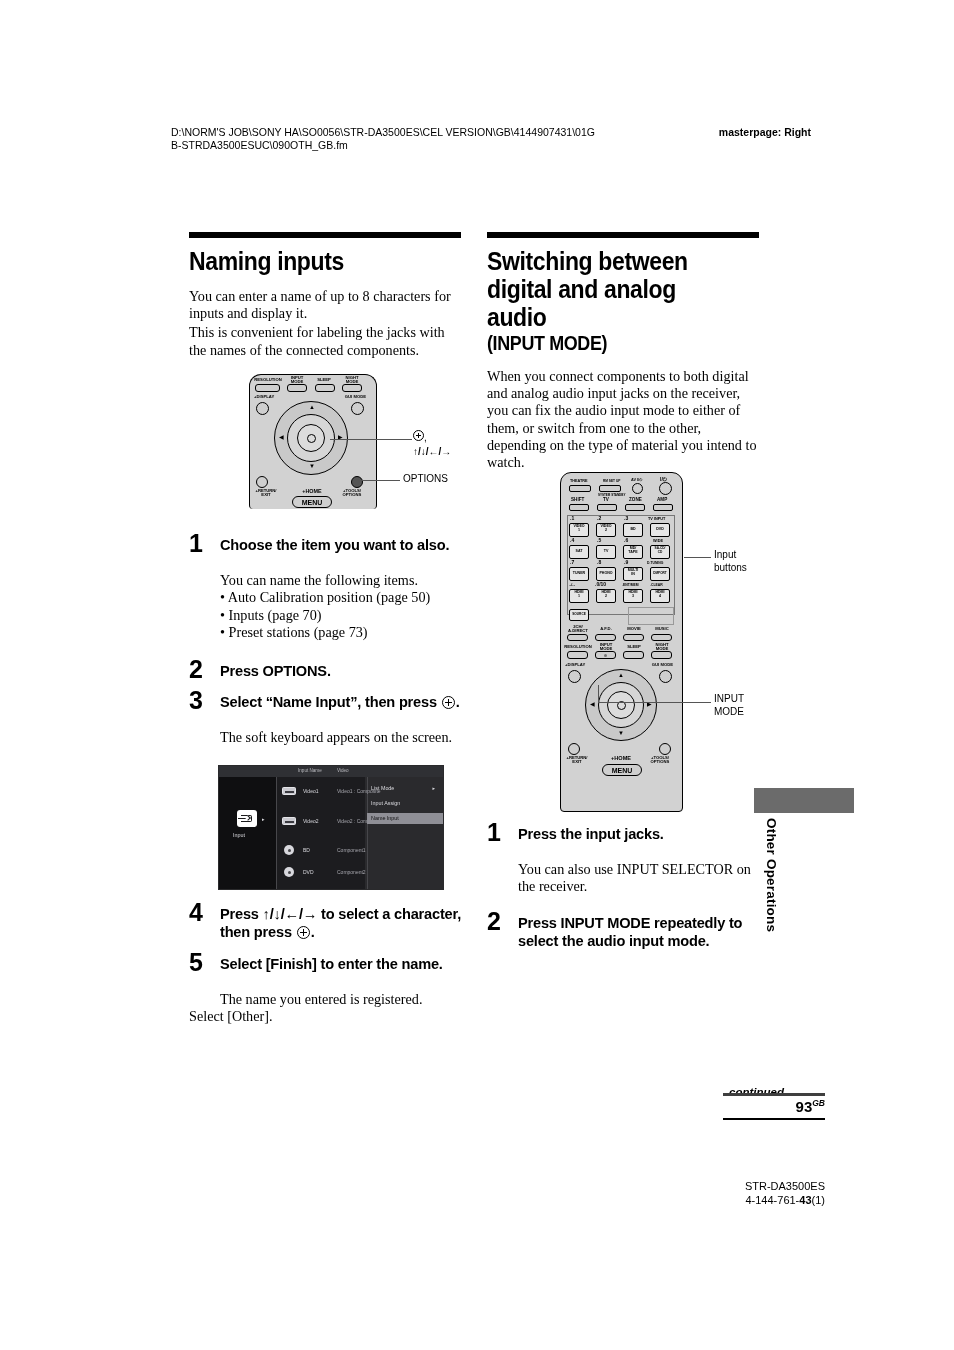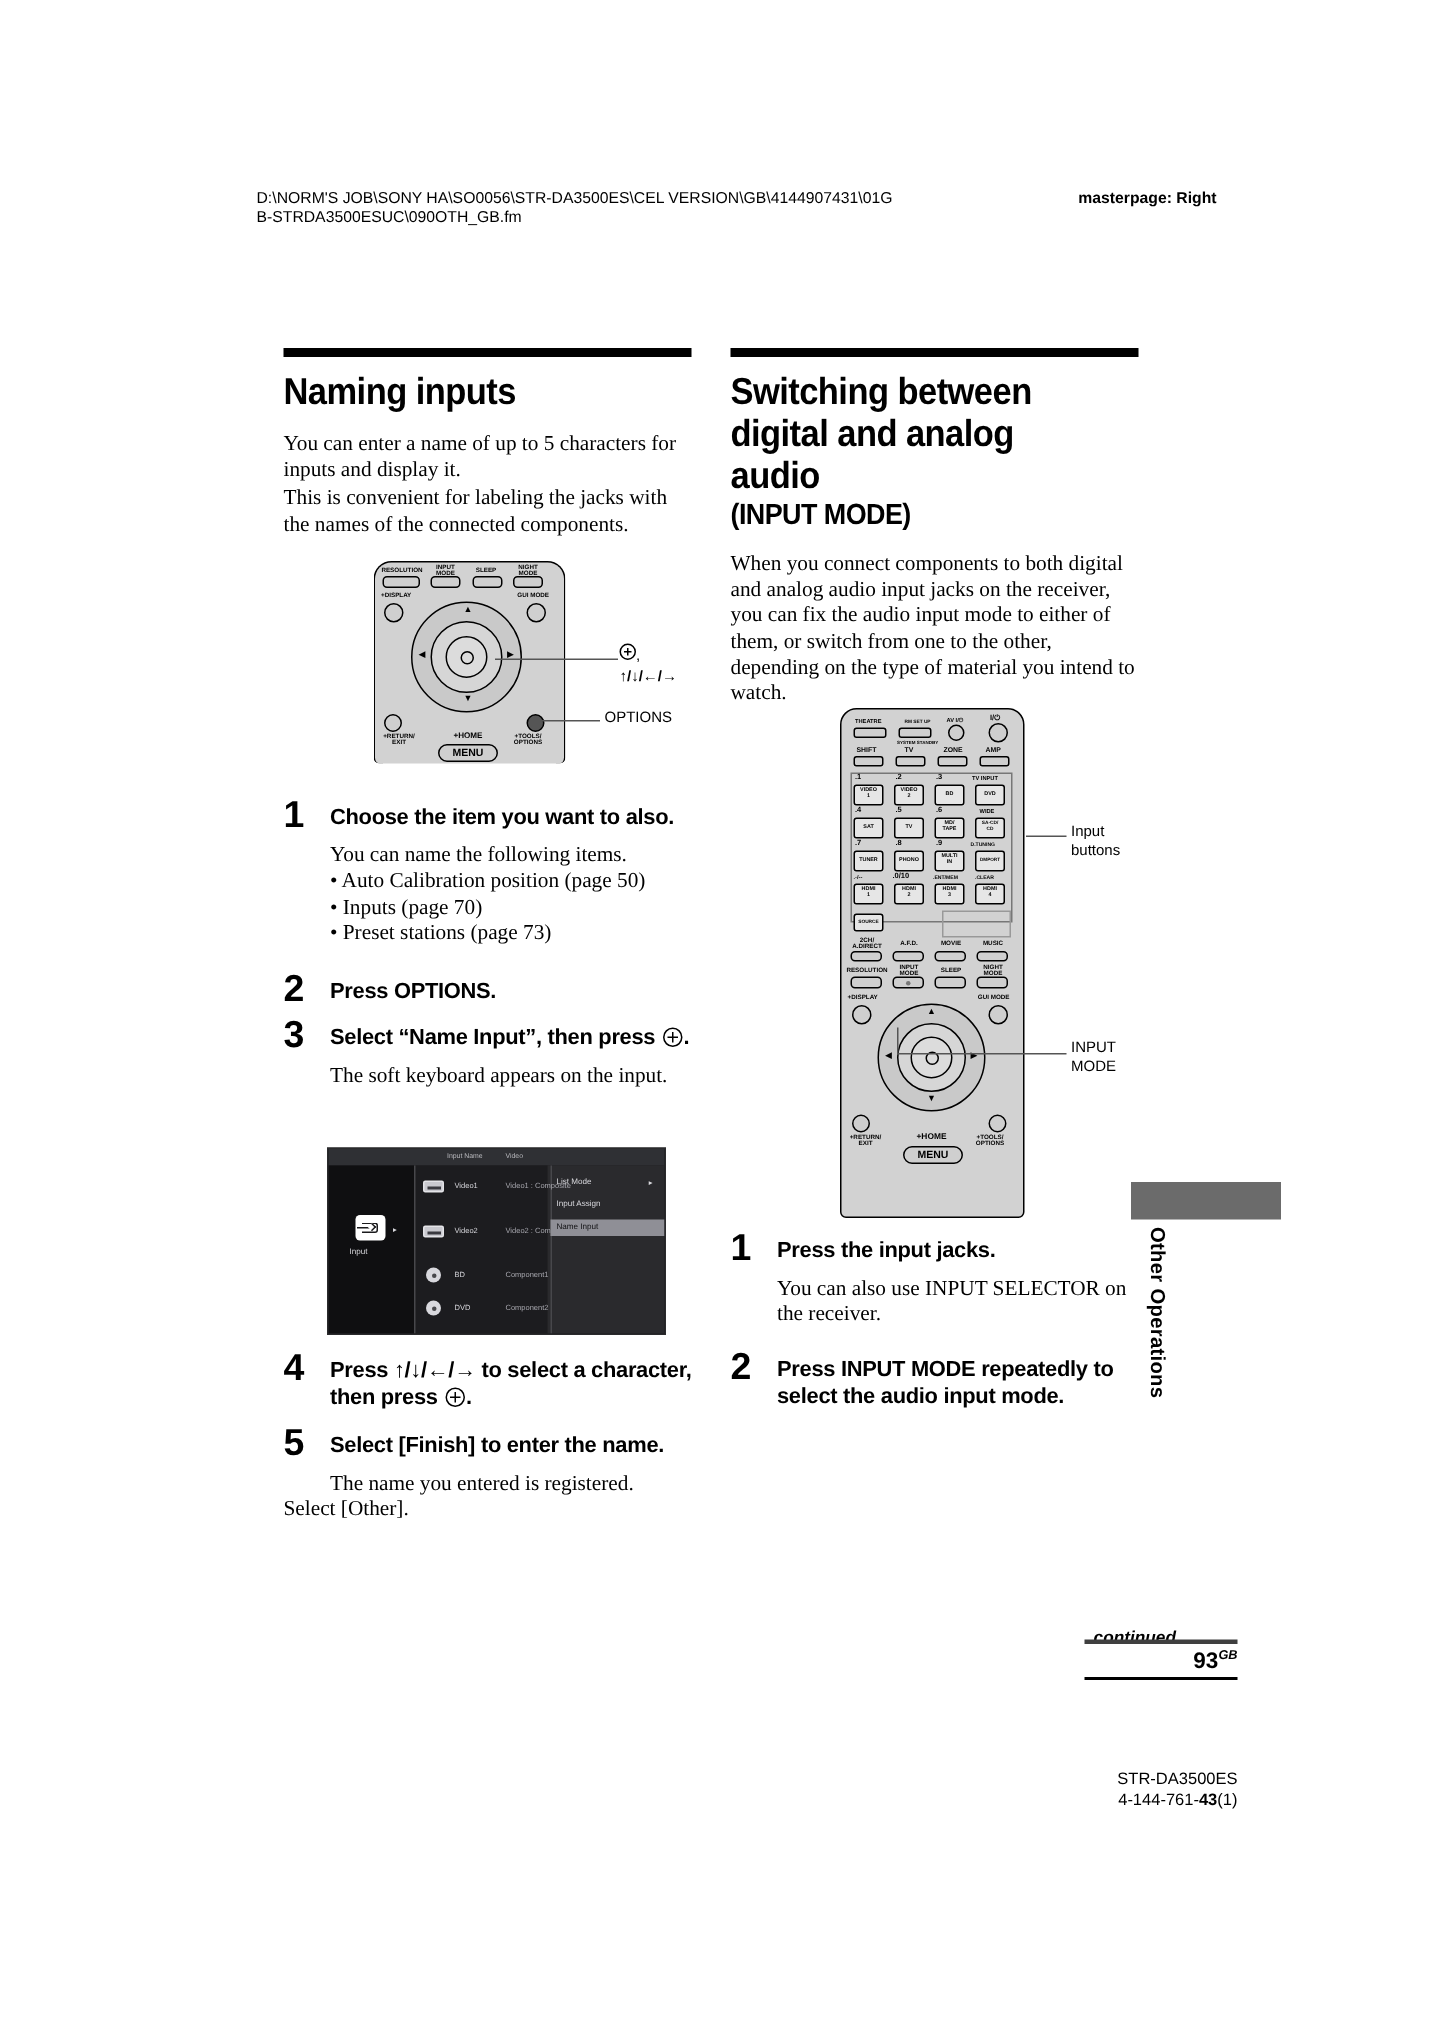--- a/index.html
+++ b/index.html
@@ -64,21 +64,21 @@
     font-weight:bold; font-size:25px; line-height:25px;
   }
   .step .title {
     font-family:"Liberation Sans", sans-serif;
     font-weight:bold; font-size:14.6px; line-height:18px;
     letter-spacing:-0.2px;
   }
   .step .desc {
     font-family:"Liberation Serif", serif;
     font-size:14.2px; line-height:17.4px;
-    margin-top:8px;
+    margin-top:18px;
   }
   .step .desc .bullet { display:block; }
 
   h3.subhead {
     font-family:"Liberation Sans", sans-serif;
     font-weight:bold; font-size:16.5px; line-height:19px;
     margin:26px 0 3px 0; letter-spacing:-0.2px;
   }
 
   .enter-glyph {
@@ -263,21 +263,21 @@
 <body>
 
 <div class="hdr">
   <div class="hdr-path">D:\NORM'S JOB\SONY HA\SO0056\STR-DA3500ES\CEL VERSION\GB\4144907431\01GB-STRDA3500ESUC\090OTH_GB.fm</div>
   <div class="hdr-master">masterpage: Right</div>
 </div>
 
 <div class="col col-left">
   <div class="rule"></div>
   <h1 class="sec">Naming inputs</h1>
-  <p class="body">You can enter a name of up to 5 characters for inputs and display it.</p>
+  <p class="body">You can enter a name of up to 8 characters for inputs and display it.</p>
   <p class="body">This is convenient for labeling the jacks with the names of the connected components.</p>
 </div>
 
 <div class="remote-sm">
 
   <div class="rlabel" style="left:3px;  top:3px;  width:30px;">RESOLUTION</div>
   <div class="rlabel" style="left:36px; top:1px;  width:22px;">INPUT<br>MODE</div>
   <div class="rlabel" style="left:63px; top:3px;  width:22px;">SLEEP</div>
   <div class="rlabel" style="left:90px; top:1px;  width:24px;">NIGHT<br>MODE</div>
   <div class="rbtn" style="left:5px;  top:9px;  width:25px; height:8px;"></div>
@@ -334,21 +334,21 @@
     <div class="num">2</div>
     <div class="title">Press OPTIONS.</div>
   </div>
 
   <div class="step" style="margin-top:13px;">
     <div class="num">3</div>
     <div class="title">
       <span>Select “Name Input”, then press</span>
       <span class="enter-glyph"></span><span>.</span>
     </div>
-    <div class="desc">The soft keyboard appears on the input.</div>
+    <div class="desc">The soft keyboard appears on the screen.</div>
   </div>
 </div>
 
 <div class="osd">
   <div class="osd-topbar"></div>
   <div class="osd-left"></div>
   <div class="osd-mid"></div>
   <div class="osd-rightpane"></div>
   <div class="osd-vline" style="left:57px;"></div>
   <div class="osd-vline" style="left:148px;"></div>

